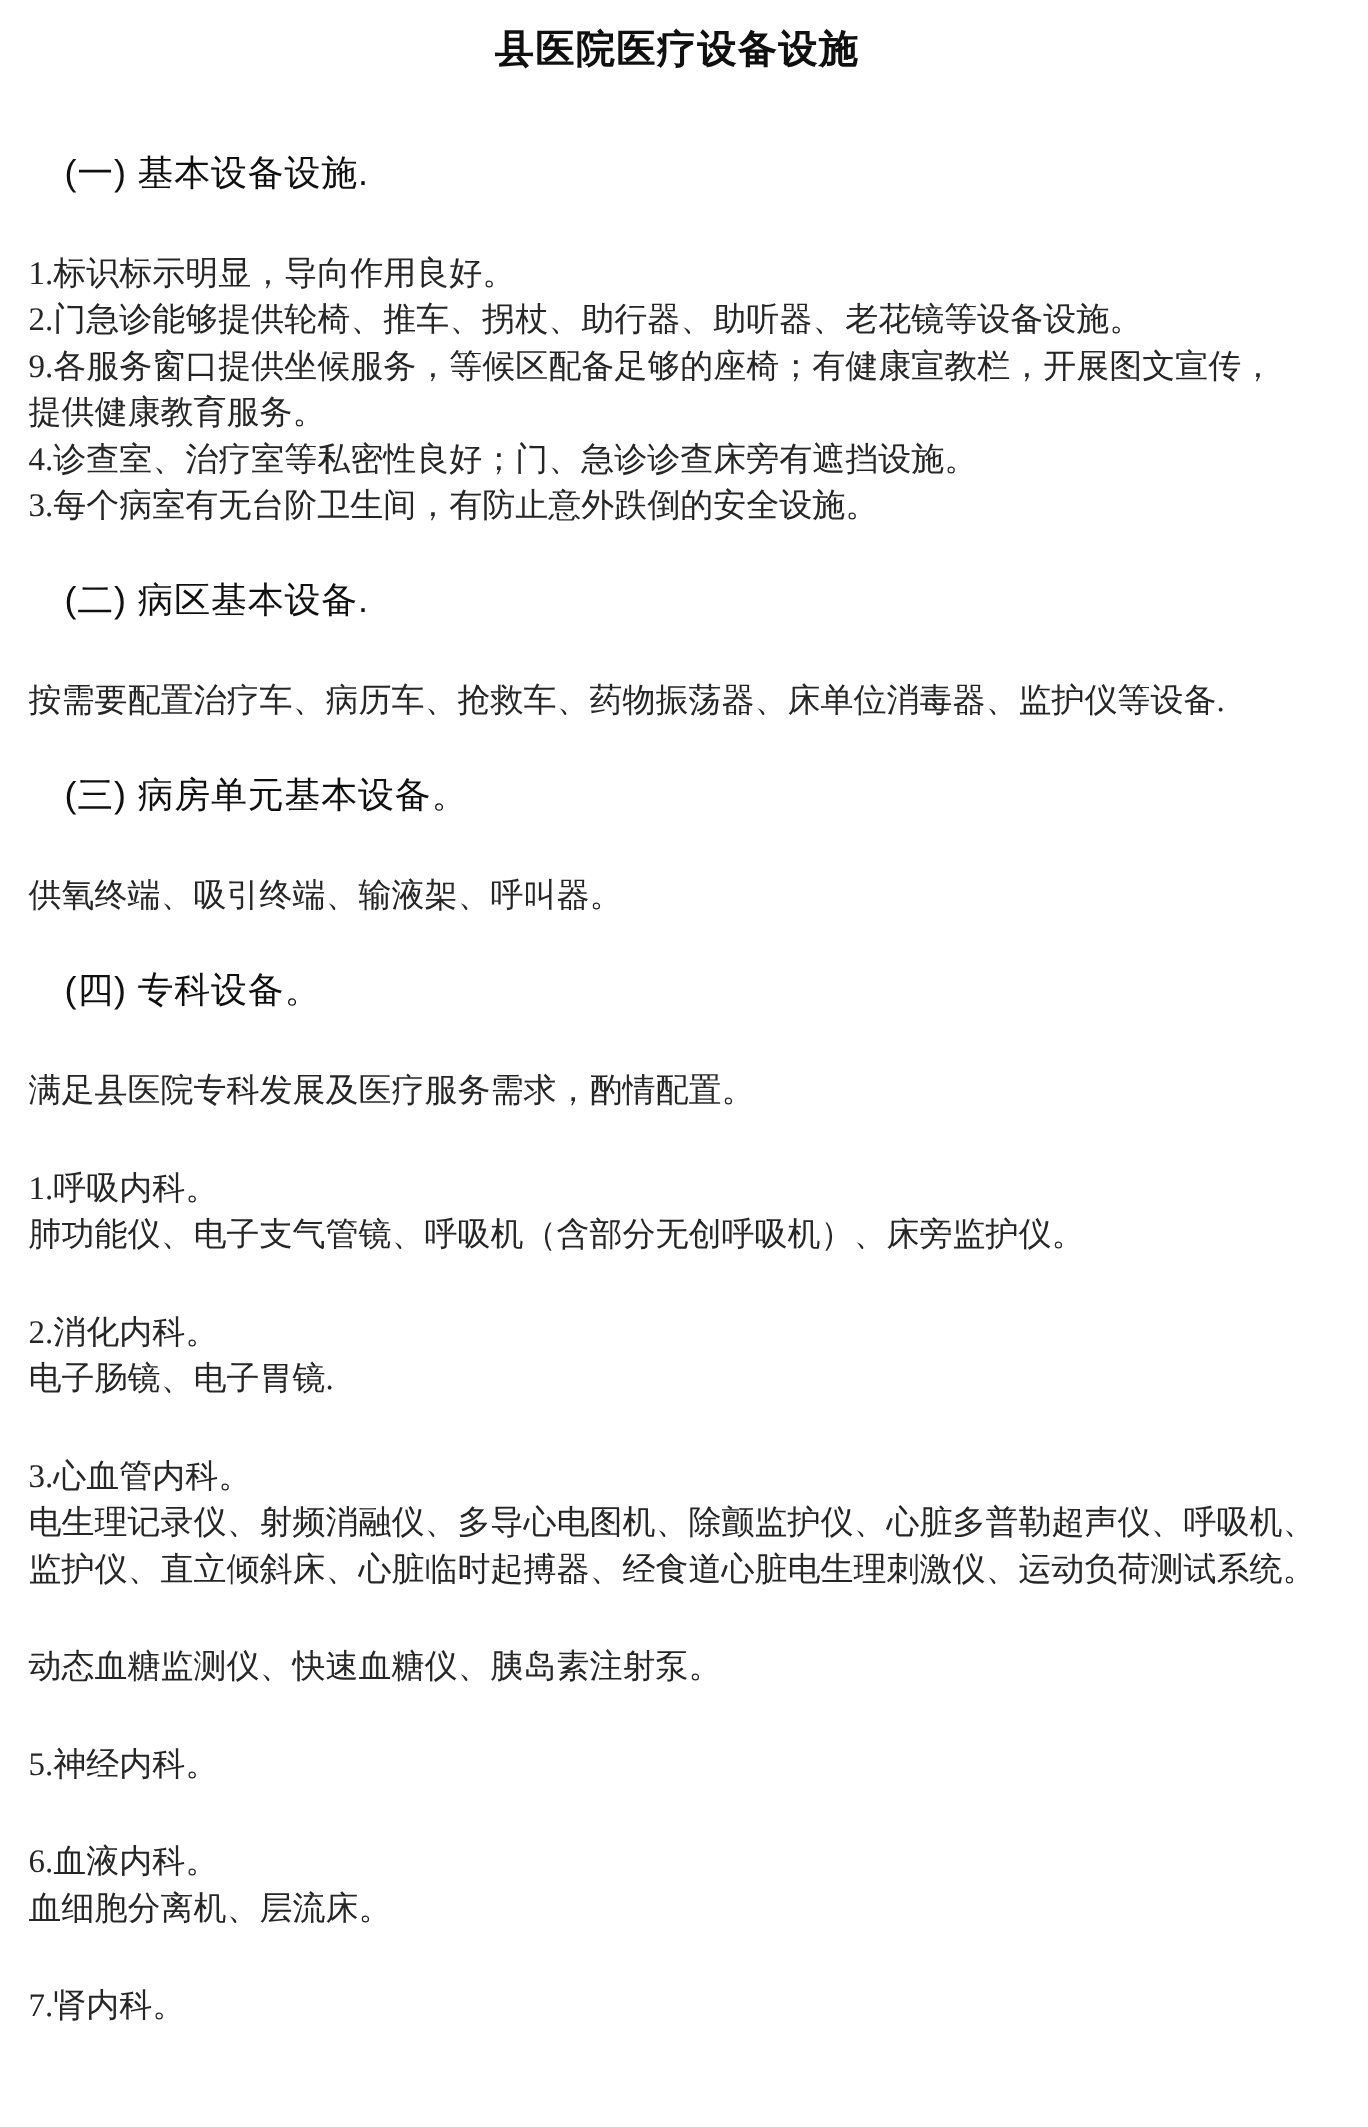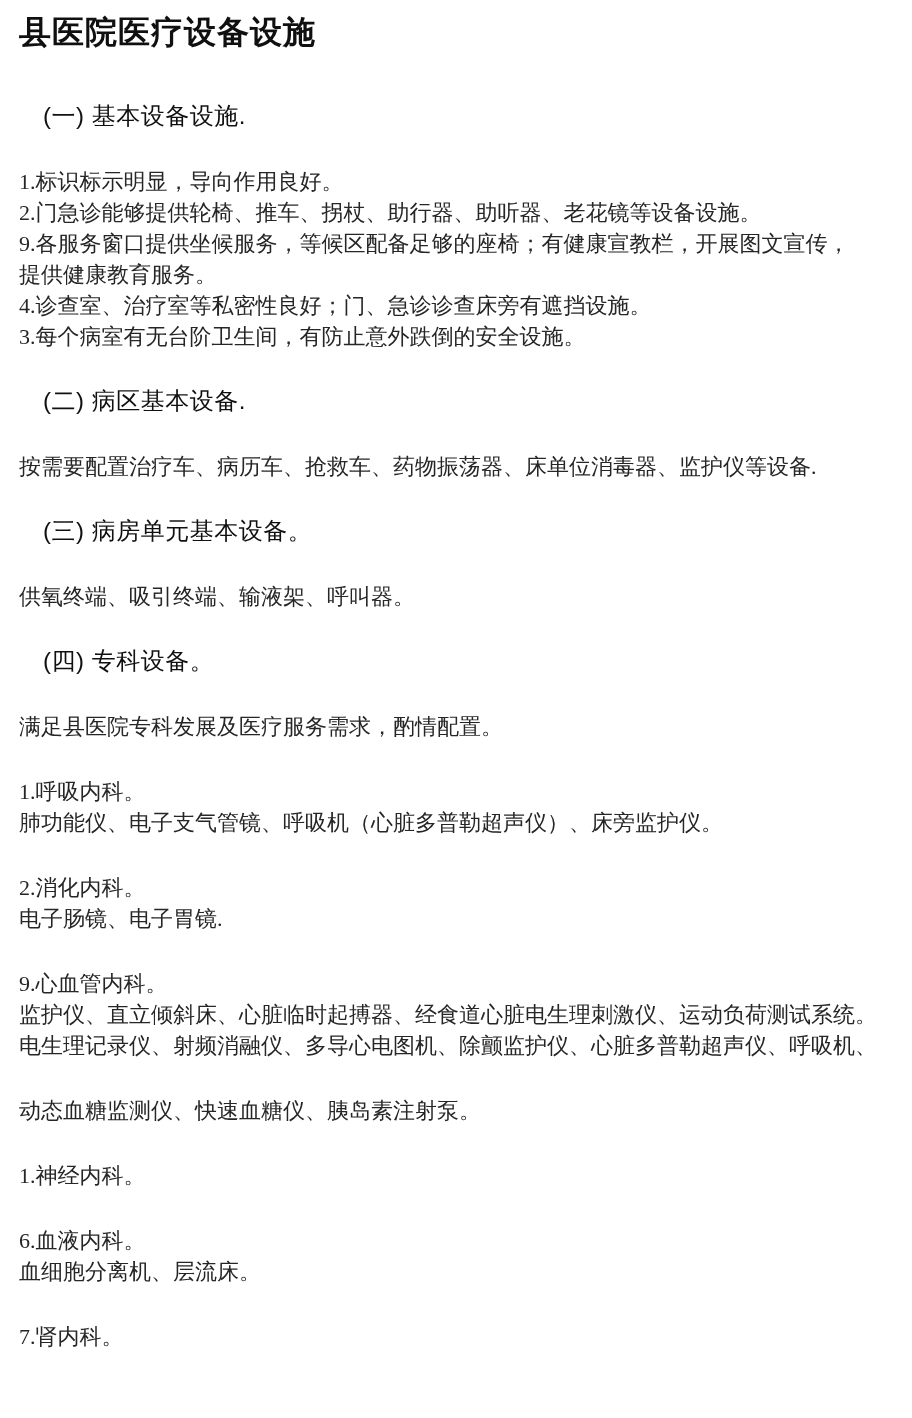--- a/index.html
+++ b/index.html
@@ -14,23 +14,23 @@
     height: 1418px;
     padding: 12px 28px 0 19px;
     font-family: "Liberation Serif", "DejaVu Serif", serif;
     font-size: 22px;
     line-height: 31px;
     color: #262626;
   }
   .doc-title {
     font-family: "Liberation Sans", "DejaVu Sans", sans-serif;
     font-weight: 700;
-    font-size: 32px;
+    font-size: 26px;
     line-height: 40px;
-    text-align: left;
+    text-align: center;
     color: #101010;
     margin: 0 0 49px 0;
     letter-spacing: 1px;
   }
   .sec-heading {
     font-family: "Liberation Sans", "DejaVu Sans", sans-serif;
     font-weight: 400;
     font-size: 24px;
     line-height: 30px;
     color: #101010;
@@ -73,40 +73,40 @@
     <div class="line">供氧终端、吸引终端、输液架、呼叫器。</div>
   </div>
 
   <h2 class="sec-heading">(四) 专科设备。</h2>
   <div class="block">
     <div class="line">满足县医院专科发展及医疗服务需求，酌情配置。</div>
   </div>
 
   <div class="block">
     <div class="line">1.呼吸内科。</div>
-    <div class="line">肺功能仪、电子支气管镜、呼吸机（心脏多普勒超声仪）、床旁监护仪。</div>
+    <div class="line">肺功能仪、电子支气管镜、呼吸机（含部分无创呼吸机）、床旁监护仪。</div>
   </div>
 
   <div class="block">
     <div class="line">2.消化内科。</div>
     <div class="line">电子肠镜、电子胃镜.</div>
   </div>
 
   <div class="block">
-    <div class="line">9.心血管内科。</div>
+    <div class="line">3.心血管内科。</div>
+    <div class="line">电生理记录仪、射频消融仪、多导心电图机、除颤监护仪、心脏多普勒超声仪、呼吸机、</div>
     <div class="line">监护仪、直立倾斜床、心脏临时起搏器、经食道心脏电生理刺激仪、运动负荷测试系统。</div>
-    <div class="line">电生理记录仪、射频消融仪、多导心电图机、除颤监护仪、心脏多普勒超声仪、呼吸机、</div>
   </div>
 
   <div class="block">
     <div class="line">动态血糖监测仪、快速血糖仪、胰岛素注射泵。</div>
   </div>
 
   <div class="block">
-    <div class="line">1.神经内科。</div>
+    <div class="line">5.神经内科。</div>
   </div>
 
   <div class="block">
     <div class="line">6.血液内科。</div>
     <div class="line">血细胞分离机、层流床。</div>
   </div>
 
   <div class="block">
     <div class="line">7.肾内科。</div>
   </div>

